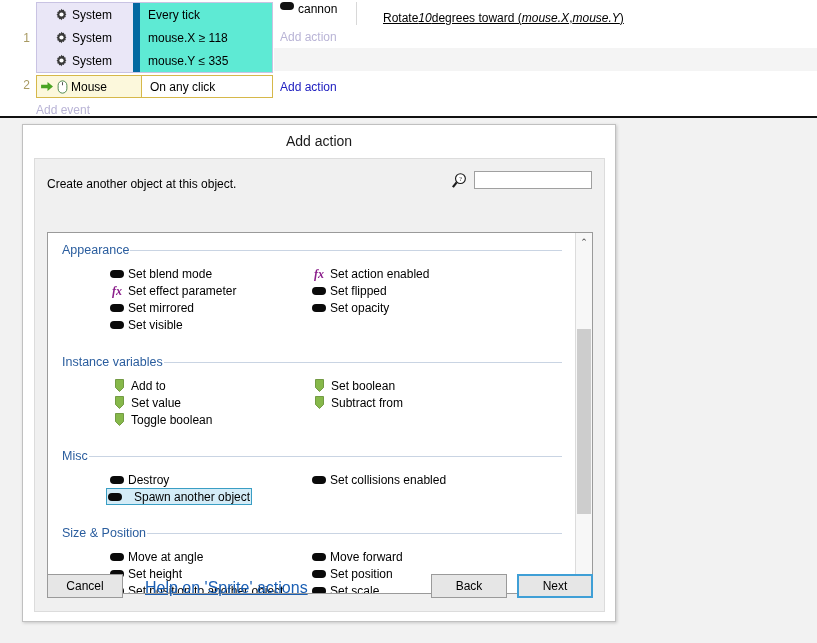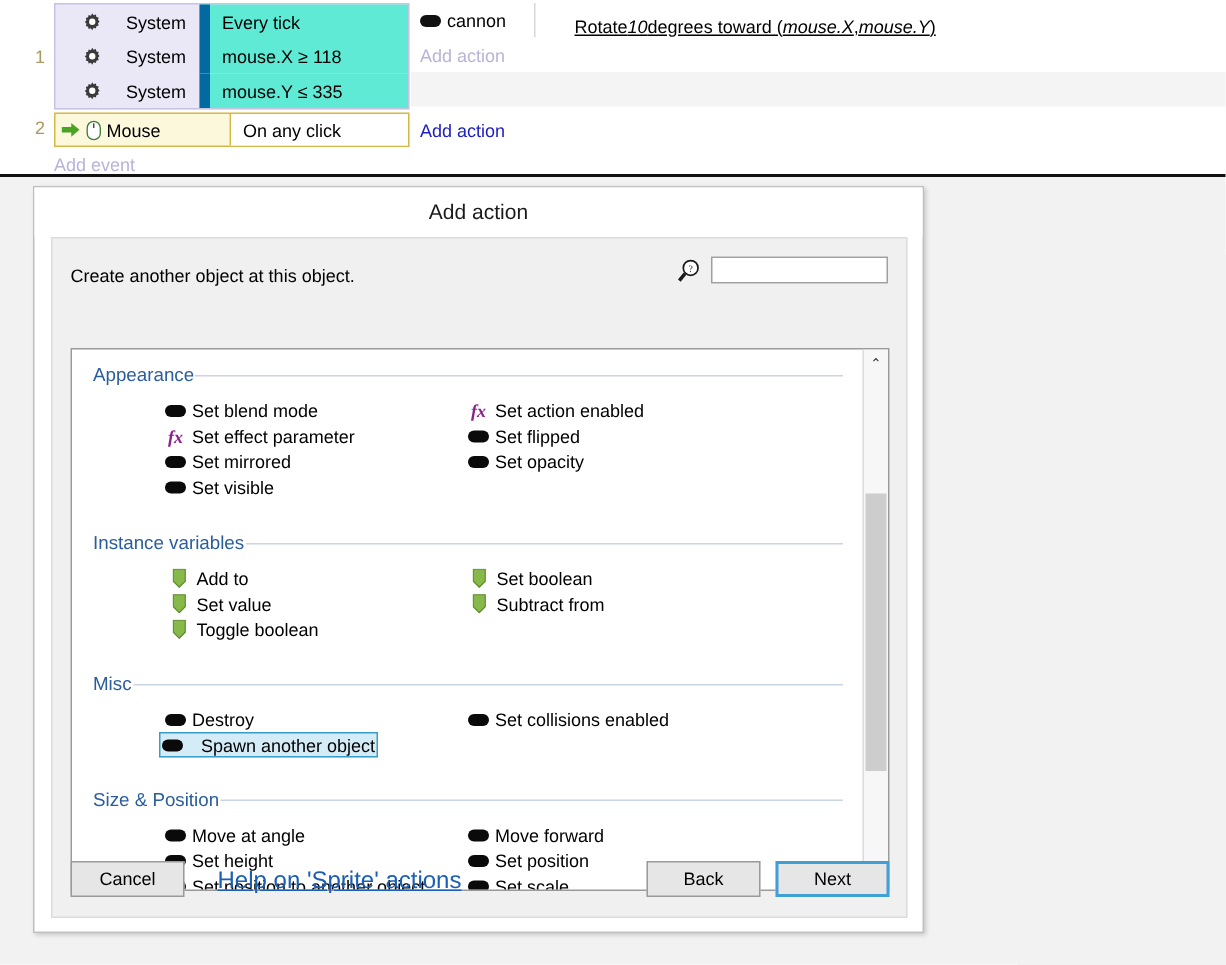--- a/index.html
+++ b/index.html
@@ -47,21 +47,21 @@
   .cond-row {
     height: 23px;
     display: flex;
     align-items: center;
     box-sizing: border-box;
   }
   .cond-obj {
     width: 96px;
     display: flex;
     align-items: center;
-    gap: 16px;
+    gap: 4px;
     padding-left: 18px;
     box-sizing: border-box;
     height: 100%;
   }
   .cond-txt {
     flex: 1;
     border-left: 7px solid #0369a1;
     background: #5eead4;
     height: 100%;
     display: flex;
@@ -82,21 +82,20 @@
   }
   .act-row {
     height: 23px;
     display: flex;
     align-items: center;
     box-sizing: border-box;
   }
   .act-obj {
     width: 82px;
     display: flex;
-    align-items: center;
     gap: 4px;
     padding-left: 6px;
     box-sizing: border-box;
     height: 100%;
   }
   .act-txt {
     flex: 1;
     border-left: 1px solid #d8d8d8;
     height: 100%;
     display: flex;
@@ -129,21 +128,21 @@
     left: 36px;
     width: 237px;
     height: 23px;
     background: #fcf8dc;
     border: 1px solid #d6b84a;
     box-sizing: border-box;
     display: flex;
     align-items: center;
   }
   .ev2-obj {
-    width: 116px;
+    width: 104px;
     display: flex;
     align-items: center;
     gap: 3px;
     padding-left: 4px;
     box-sizing: border-box;
     height: 100%;
   }
   .ev2-txt {
     flex: 1;
     border-left: 1px solid #d6b84a;

